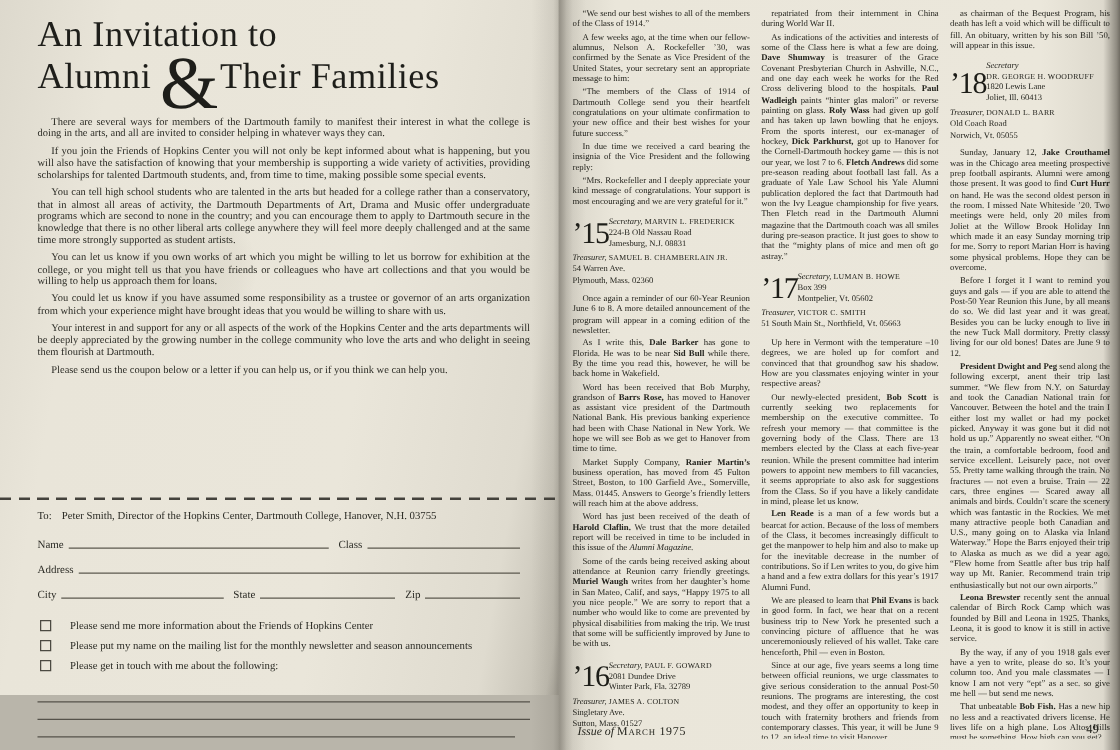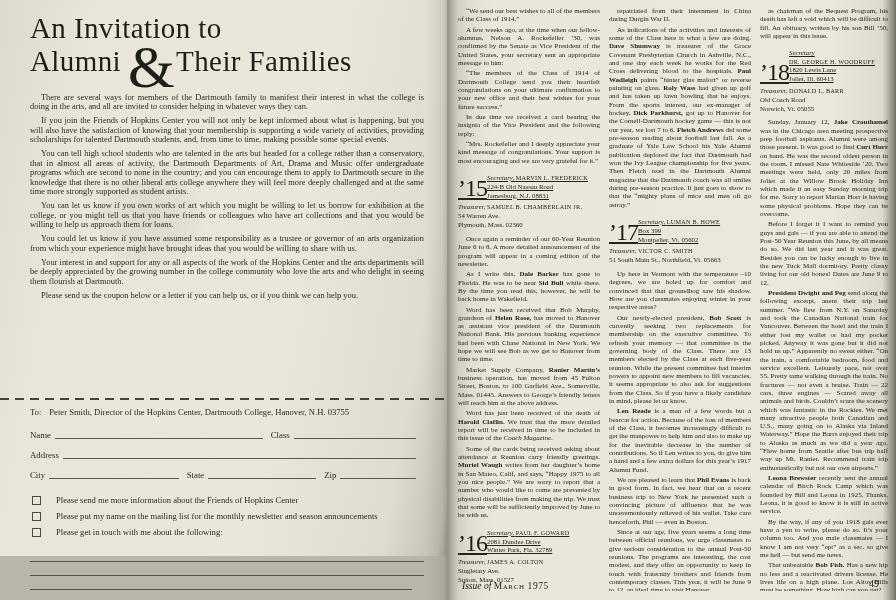--- a/index.html
+++ b/index.html
@@ -52,21 +52,21 @@
   }
   .rp-inner{
     position:absolute;left:11px;top:7px;width:430px;height:584px;
     display:flex;gap:9px;color:#24241e;
   }
   .ncol{overflow:hidden;font-size:7px;line-height:1.19;text-align:justify;}
   .ncol.c1{width:142px;} .ncol.c2{width:142px;} .ncol.c3{width:128px;}
   .ncol p.note{margin:0 0 2px 0;text-indent:8px;}
   .ncol b{font-weight:bold;} .ncol i{font-style:italic;}
 
-  .chead{display:flex;align-items:flex-end;gap:0;margin:9px 0 3px 0;text-align:left;text-decoration:underline;}
+  .chead{display:flex;align-items:center;gap:0;margin:9px 0 3px 0;text-align:left;}
   .cyear{font-size:24px;line-height:1;color:#1d1d18;letter-spacing:-1px;flex:0 0 auto;}
   .cinfo{font-size:6.8px;line-height:1.3;}
   .clbl{font-style:italic;}
   .cnm{font-size:6.2px;letter-spacing:.25px;}
   .cad{font-size:6.8px;}
   .ctre{font-size:6.8px;line-height:1.3;margin:0 0 5px 0;text-align:left;}
 
   .issue-footer{position:absolute;left:15px;bottom:9px;font-size:9.5px;color:#26261f;}
   .issue-footer .iss-it{font-style:italic;}
   .issue-footer .iss-sc{font-variant:small-caps;letter-spacing:.6px;}
@@ -167,43 +167,43 @@
             <div class="cad">Jamesburg, N.J. 08831</div>
           </div>
         </div>
         <div class="ctre">
           <div><span class="clbl">Treasurer,</span> <span class="cnm">SAMUEL B. CHAMBERLAIN JR.</span></div>
           <div class="cad">54 Warren Ave.</div>
           <div class="cad">Plymouth, Mass. 02360</div>
         </div>
         <p class="note">Once again a reminder of our 60-Year Reunion June 6 to 8. A more detailed announcement of the program will appear in a coming edition of the newsletter.</p>
         <p class="note">As I write this, <b>Dale Barker</b> has gone to Florida. He was to be near <b>Sid Bull</b> while there. By the time you read this, however, he will be back home in Wakefield.</p>
-        <p class="note">Word has been received that Bob Murphy, grandson of <b>Helen Rose,</b> has moved to Hanover as assistant vice president of the Dartmouth National Bank. His previous banking experience had been with Chase National in New York. We hope we will see Bob as we get to Hanover from time to time.</p>
+        <p class="note">Word has been received that Bob Murphy, grandson of <b>Barrs Rose,</b> has moved to Hanover as assistant vice president of the Dartmouth National Bank. His previous banking experience had been with Chase National in New York. We hope we will see Bob as we get to Hanover from time to time.</p>
         <p class="note">Market Supply Company, <b>Ranier Martin’s</b> business operation, has moved from 45 Fulton Street, Boston, to 100 Garfield Ave., Somerville, Mass. 01445. Answers to George’s friendly letters will reach him at the above address.</p>
-        <p class="note">Word has just been received of the death of <b>Harold Claflin.</b> We trust that the more detailed report will be received in time to be included in this issue of the <i>Coach Magazine.</i></p>
+        <p class="note">Word has just been received of the death of <b>Harold Claflin.</b> We trust that the more detailed report will be received in time to be included in this issue of the <i>Alumni Magazine.</i></p>
         <p class="note">Some of the cards being received asking about attendance at Reunion carry friendly greetings. <b>Muriel Waugh</b> writes from her daughter’s home in San Mateo, Calif, and says, “Happy 1975 to all you nice people.” We are sorry to report that a number who would like to come are prevented by physical disabilities from making the trip. We trust that some will be sufficiently improved by June to be with us.</p>
 
         <div class="chead">
           <span class="cyear">’16</span>
           <div class="cinfo">
             <div><span class="clbl">Secretary,</span> <span class="cnm">PAUL F. GOWARD</span></div>
             <div class="cad">2081 Dundee Drive</div>
             <div class="cad">Winter Park, Fla. 32789</div>
           </div>
         </div>
         <div class="ctre">
           <div><span class="clbl">Treasurer,</span> <span class="cnm">JAMES A. COLTON</span></div>
           <div class="cad">Singletary Ave.</div>
           <div class="cad">Sutton, Mass. 01527</div>
         </div>
         <p class="note">Dave <b>Shumway</b> wrote, “Did you see ‘The Spy that came home on the Gripsholm’ in  magazine for December 1974?” That article carries a picture and right in the front row is our own Carl Eskeline. Along with Carl in the picture was the Dartmouth Club of the Gripsholm that included Walter LeCount ’14, L. K. Little ’14, Russ Durgin ’15, Stewart Peaze ’18, C. W. Biddle ’19, Robert Kendall ’21 and Christopher Livingston ’28. These men were being</p>
       </div>
 
       <div class="ncol c2">
-        <p class="note">repatriated from their internment in China during Durgin War II.</p>
+        <p class="note">repatriated from their internment in China during World War II.</p>
         <p class="note">As indications of the activities and interests of some of the Class here is what a few are doing. <b>Dave Shumway</b> is treasurer of the Grace Covenant Presbyterian Church in Ashville, N.C., and one day each week he works for the Red Cross delivering blood to the hospitals. <b>Paul Wadleigh</b> paints “hinter glas malori” or reverse painting on glass. <b>Roly Wass</b> had given up golf and has taken up lawn bowling that he enjoys. From the sports interest, our ex-manager of hockey, <b>Dick Parkhurst,</b> got up to Hanover for the Cornell-Dartmouth hockey game — this is not our year, we lost 7 to 6. <b>Fletch Andrews</b> did some pre-season reading about football last fall. As a graduate of Yale Law School his Yale Alumni publication deplored the fact that Dartmouth had won the Ivy League championship for five years. Then Fletch read in the Dartmouth Alumni magazine that the Dartmouth coach was all smiles during pre-season practice. It just goes to show to that the “mighty plans of mice and men oft go astray.”</p>
 
         <div class="chead">
           <span class="cyear">’17</span>
           <div class="cinfo">
             <div><span class="clbl">Secretary,</span> <span class="cnm">LUMAN B. HOWE</span></div>
             <div class="cad">Box 399</div>
             <div class="cad">Montpelier, Vt. 05602</div>
           </div>
         </div>

